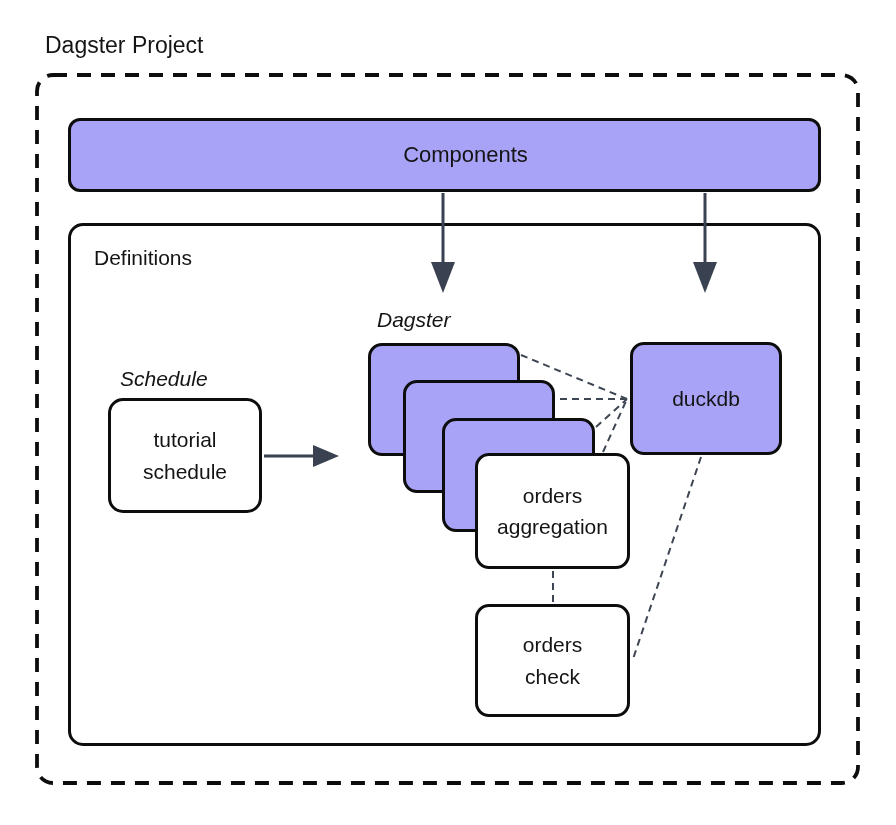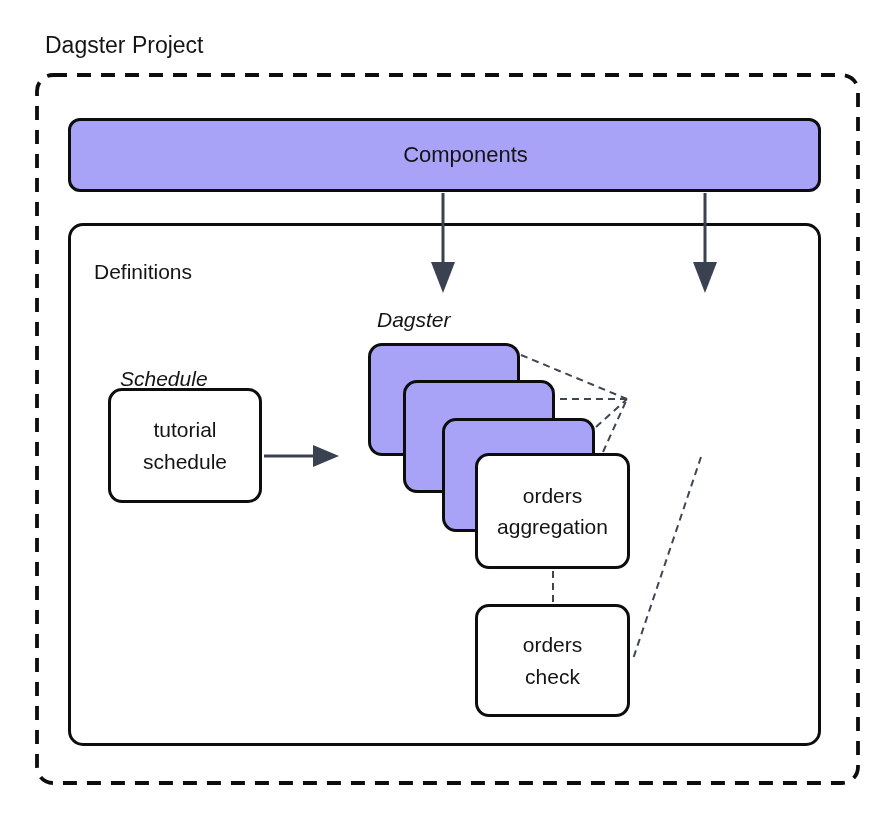--- a/index.html
+++ b/index.html
@@ -28,26 +28,26 @@
     display:flex;align-items:center;justify-content:center;text-align:center;
     font-size:21px;line-height:1.5;white-space:pre-line;background:#ffffff;
   }
   .purple{background:#A8A3F7;}
   .group-label{
     font-style:italic;font-size:21px;line-height:1.65;white-space:pre-line;
   }
   #diagram-title{
     left:45px;top:32px;font-size:23px;
   }
-  #definitions-label{left:94px;top:260px;font-size:21px;}
+  #definitions-label{left:94px;top:246px;font-size:21px;}
   #schedule-label{left:120px;top:362px;}
   #assets-label{left:377px;top:303px;}
   #resource-label{left:643px;top:301px;}
   #asset-check-label{left:391px;top:579px;width:90px;}
-  #tutorial-schedule-node{left:108px;top:388px;width:154px;height:115px;}
+  #tutorial-schedule-node{left:108px;top:398px;width:154px;height:115px;border-radius:15px;}
   #asset-stack-1{left:368px;top:343px;width:152px;height:113px;}
   #asset-stack-2{left:403px;top:380px;width:152px;height:113px;}
   #asset-stack-3{left:442px;top:418px;width:153px;height:114px;}
   #orders-aggregation-node{left:475px;top:453px;width:155px;height:116px;}
   #duckdb-node{left:630px;top:342px;width:152px;height:113px;}
   #orders-check-node{left:475px;top:604px;width:155px;height:113px;}
 </style>
 </head>
 <body>
 
@@ -99,20 +99,23 @@
 
   <div class="abs node" id="tutorial-schedule-node">
     <span>tutorial
 schedule</span>
   </div>
 
   <div class="abs node purple" id="asset-stack-1"></div>
   <div class="abs node purple" id="asset-stack-2"></div>
   <div class="abs node purple" id="asset-stack-3"></div>
 
+  <div class="abs node purple" id="duckdb-node">
+    <span>duckdb</span>
+  </div>
 
   <div class="abs node" id="orders-aggregation-node">
     <span>orders
 aggregation</span>
   </div>
 
   <div class="abs node" id="orders-check-node">
     <span>orders
 check</span>
   </div>

